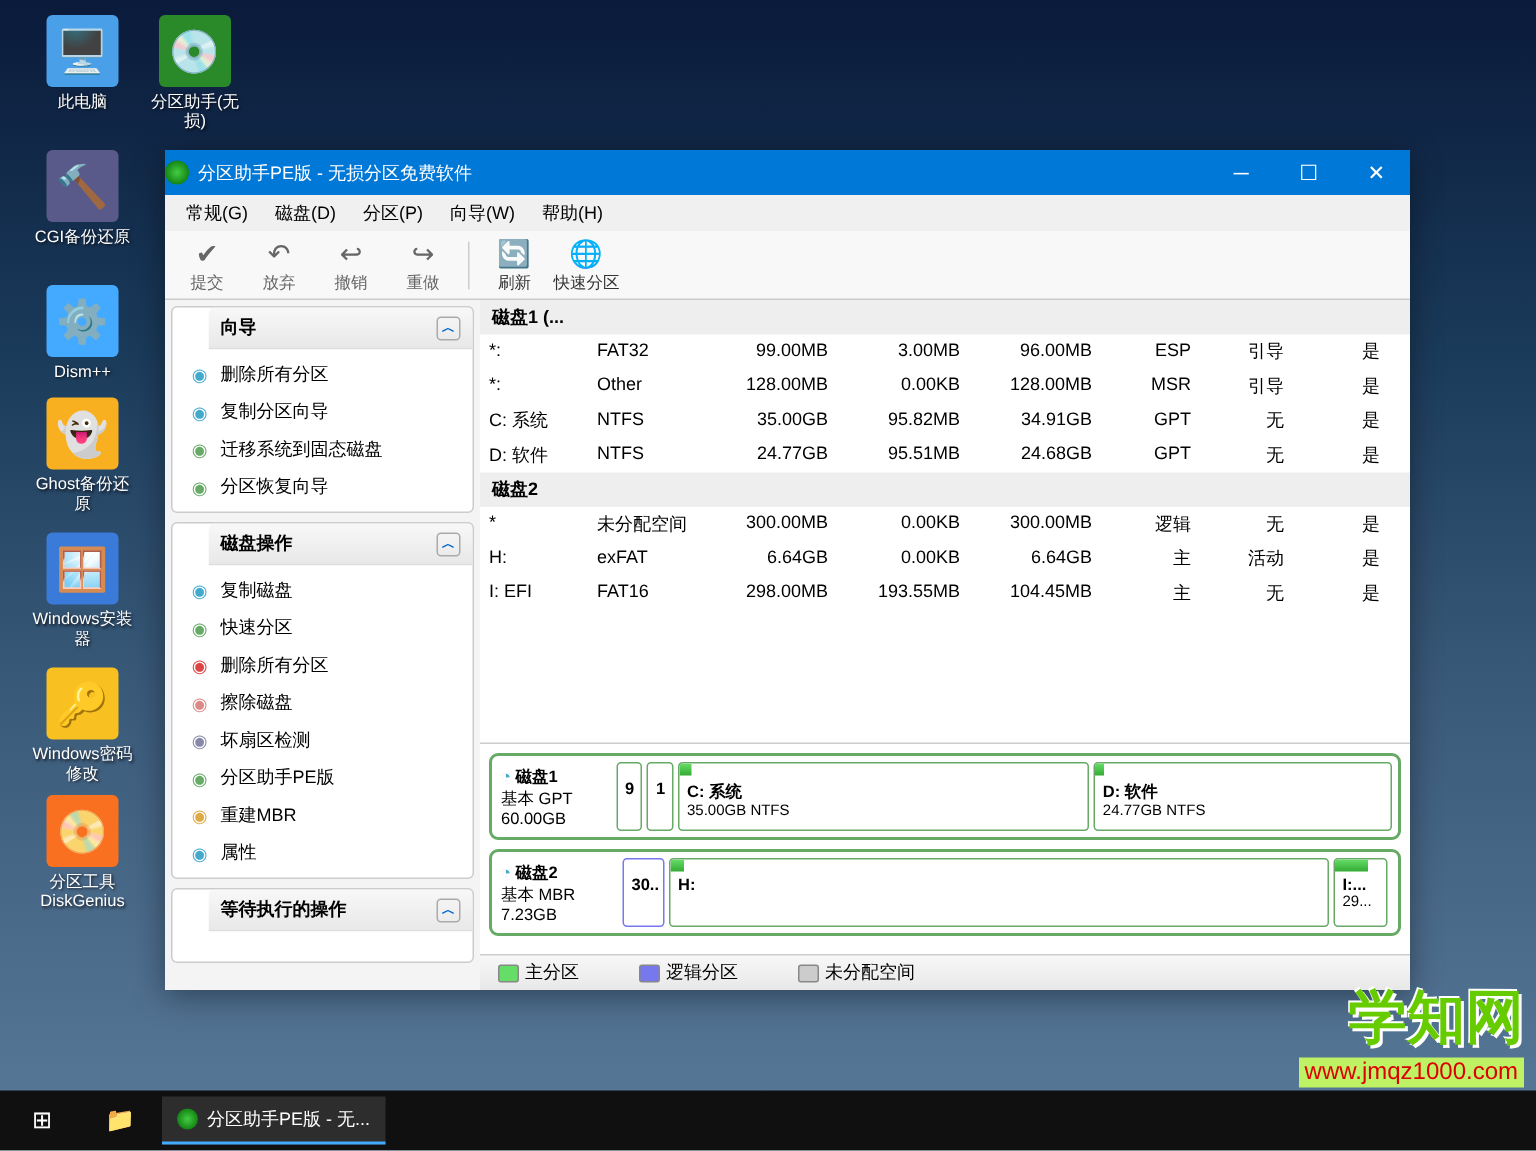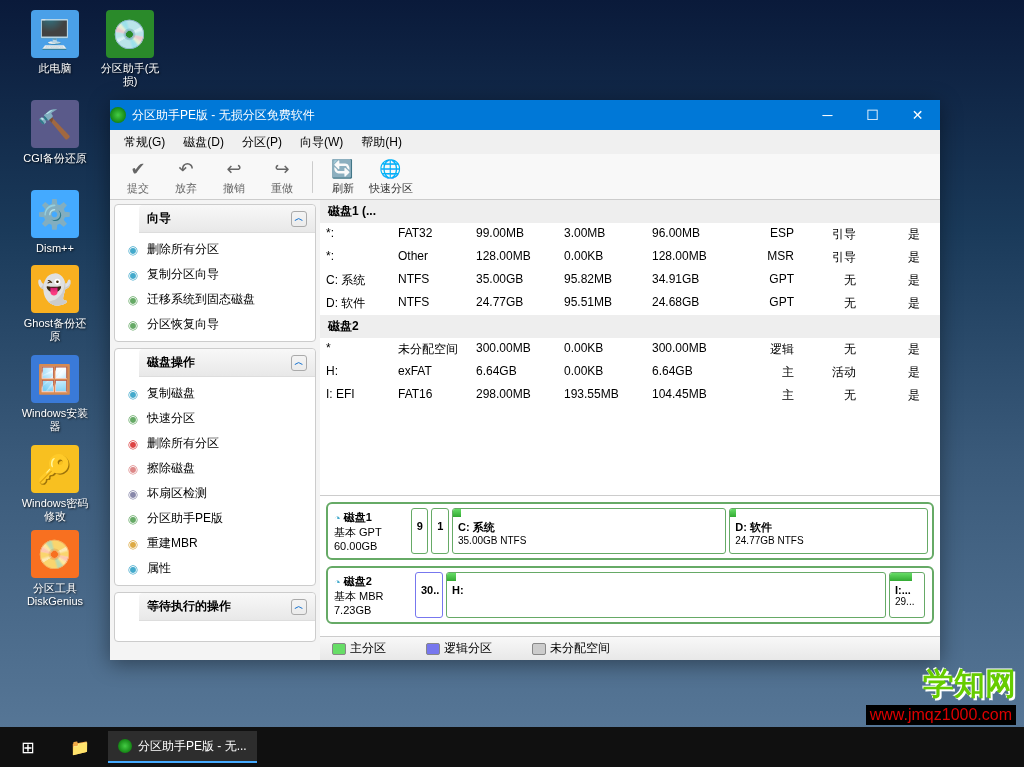--- a/index.html
+++ b/index.html
@@ -38,21 +38,21 @@
 .pitem { padding: 4px 10px; display: flex; align-items: center; gap: 6px; cursor: pointer; }
 .pitem .pi { width: 16px; height: 16px; display: flex; align-items: center; justify-content: center; }
 
 
 .right { flex: 1; display: flex; flex-direction: column; overflow: hidden; }
 .tablehdr { background: linear-gradient(#f8f8f8,#eee); border-bottom: 1px solid #ccc; display: flex; font-size: 12px; height: 22px; }
 .tablehdr .th { border-right: 1px solid #ddd; padding: 3px 6px; text-align: center; }
 .tablebody { flex: 1; overflow-y: auto; font-size: 12px; }
 .diskgrp { background: #eee; padding: 3px 8px; font-weight: bold; }
 .trow { display: flex; padding: 3px 0; }
-.trow .td { padding: 0 6px; }
+.trow .td { padding: 0 6px; text-align: right; }
 .trow .td.l { text-align: left; }
 .trow .td.c { text-align: right; }
 
 .diskbars { border-top: 1px solid #ccc; padding: 6px; }
 .diskbar { border: 2px solid #6a6; border-radius: 6px; margin-bottom: 6px; padding: 4px; display: flex; gap: 3px; height: 58px; }
 .dbinfo { width: 80px; font-size: 11px; padding: 2px; }
 .dbinfo .dn { font-weight: bold; display: flex; align-items: center; gap: 3px; }
 .dbseg { border: 1px solid #888; border-radius: 3px; padding: 3px 5px; font-size: 11px; position: relative; overflow: hidden; }
 .dbseg .fill { position: absolute; left: 0; top: 0; height: 8px; background: linear-gradient(#6d6,#3a3); }
 .dbseg .lab { font-weight: bold; margin-top: 8px; }
@@ -61,22 +61,22 @@
 .legend .li { display: flex; align-items: center; gap: 4px; }
 .legend .sw { width: 14px; height: 12px; border: 1px solid #888; border-radius: 2px; }
 
 
 .taskbar { position: absolute; bottom: 0; left: 0; right: 0; height: 40px; background: #101010; display: flex; align-items: center; padding: 0 4px; gap: 4px; }
 .taskbar .tbtn { width: 48px; height: 40px; display: flex; align-items: center; justify-content: center; color: white; cursor: pointer; }
 .taskbar .task { height: 32px; background: rgba(255,255,255,0.12); display: flex; align-items: center; padding: 0 10px; color: white; font-size: 12px; gap: 6px; cursor: pointer; border-bottom: 2px solid #4af; }
 
 
 .watermark { position: absolute; right: 8px; bottom: 42px; text-align: right; }
-.watermark .t1 { font-size: 31px; font-weight: bold; color: #6c0; text-shadow: 2px 2px 0 #fff, -1px -1px 0 #fff; }
-.watermark .t2 { font-size: 16px; color: #d00; background: #000000; padding: 1px 4px; margin-left: 20px; }
+.watermark .t1 { font-size: 39px; font-weight: bold; color: #6c0; text-shadow: 2px 2px 0 #fff, -1px -1px 0 #fff; }
+.watermark .t2 { font-size: 16px; color: #d00; background: #bef264; padding: 1px 4px; margin-left: 20px; }
 
 .col-p{width:72px}.col-fs{width:78px}.col-cap{width:88px}.col-used{width:88px}.col-free{width:88px}.col-type{width:66px}.col-stat{width:62px}.col-4k{width:64px}
 </style>
 </head>
 <body>
 
 <div id="desktop">
     <div class="desktop-icon" style="left: 20px; top: 10px;">
       <div class="ico" style="background:#4aa0e8">🖥️</div>
       <div class="label">此电脑</div>

